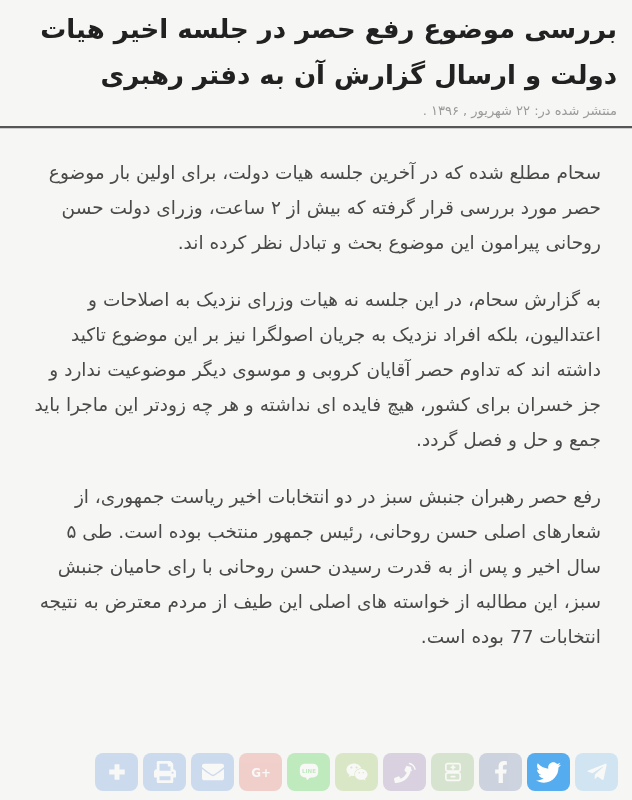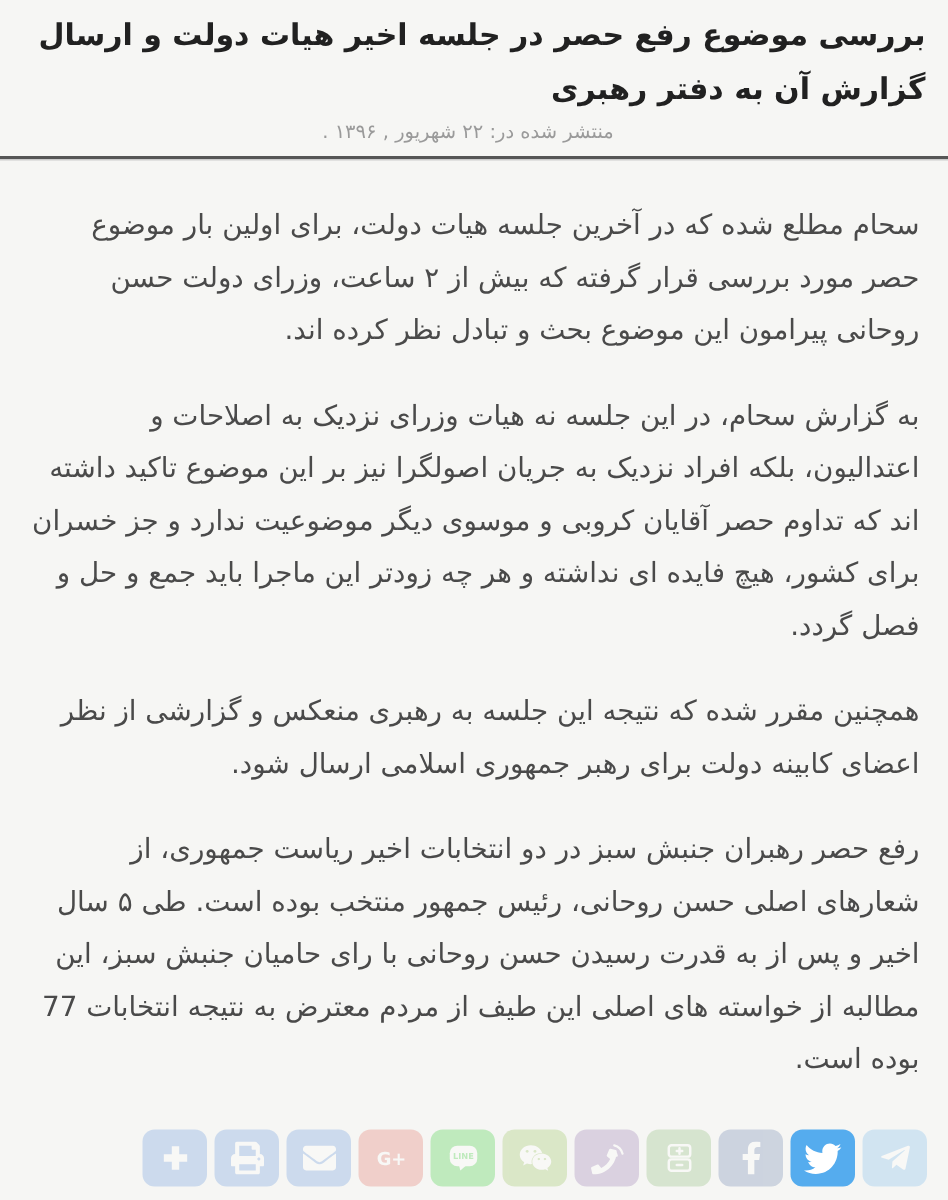--- a/index.html
+++ b/index.html
@@ -9,42 +9,42 @@
     height: 800px;
     overflow: hidden;
     background: #f6f6f4;
     font-family: "DejaVu Sans", sans-serif;
     direction: rtl;
   }
   .page { width: 632px; height: 800px; display: flex; flex-direction: column; }
 
   h1.article-title {
     padding: 6px 15px 0 15px;
-    font-size: 20px;
+    font-size: 26px;
     font-weight: bold;
     color: #212121;
     line-height: 1.78;
     text-align: right;
   }
   .pub-date {
     padding: 4px 15px 8px 7px;
     font-size: 13px;
     color: #9a9a9a;
-    text-align: center;
+    text-align: right;
   }
   .top-rule {
     border: 0;
     height: 0;
     border-top: 2px solid #565656;
     border-bottom: 1px solid #cccccc;
     width: 632px;
   }
   .article-body { padding: 4px 15px 0 15px; flex: 1 1 auto; }
   .article-body p {
-    margin: 22px 4px;
+    margin: 22px 16px;
     font-size: 18.5px;
     line-height: 35px;
     color: #4a4a4a;
     text-align: right;
   }
 
   .share-row {
     direction: ltr;
     display: flex;
     justify-content: flex-end;
@@ -73,21 +73,20 @@
 <div class="page">
   <h1 class="article-title">بررسی موضوع رفع حصر در جلسه اخیر هیات دولت و ارسال گزارش آن به دفتر رهبری</h1>
 
   <div class="pub-date">منتشر شده در: ۲۲ شهریور , ۱۳۹۶ .</div>
 
   <hr class="top-rule">
 
   <div class="article-body">
     <p>سحام مطلع شده که در آخرین جلسه هیات دولت، برای اولین بار موضوع حصر مورد بررسی قرار گرفته که بیش از ۲ ساعت، وزرای دولت حسن روحانی پیرامون این موضوع بحث و تبادل نظر کرده اند.</p>
     <p>به گزارش سحام، در این جلسه نه هیات وزرای نزدیک به اصلاحات و اعتدالیون، بلکه افراد نزدیک به جریان اصولگرا نیز بر این موضوع تاکید داشته اند که تداوم حصر آقایان کروبی و موسوی دیگر موضوعیت ندارد و جز خسران برای کشور، هیچ فایده ای نداشته و هر چه زودتر این ماجرا باید جمع و حل و فصل گردد.</p>
-    <p>همچنین مقرر شده که نتیجه این جلسه به رهبری منعکس و گزارشی از نظر اعضای کابینه دولت برای رهبر جمهوری اسلامی ارسال شود.</p>
     <p>رفع حصر رهبران جنبش سبز در دو انتخابات اخیر ریاست جمهوری، از شعارهای اصلی حسن روحانی، رئیس جمهور منتخب بوده است. طی ۵ سال اخیر و پس از به قدرت رسیدن حسن روحانی با رای حامیان جنبش سبز، این مطالبه از خواسته های اصلی این طیف از مردم معترض به نتیجه انتخابات 77 بوده است.</p>
   </div>
 
   <div class="share-row">
       <a class="share-btn faded" style="background: rgb(58, 123, 213);">
         <span style="display: flex;">
           <svg viewBox="0 0 24 24">
             <path fill="#fff" d="M9.3 3.5h5.4v5.8h5.8v5.4h-5.8v5.8H9.3v-5.8H3.5V9.3h5.8z"></path>
           </svg>
         </span>

